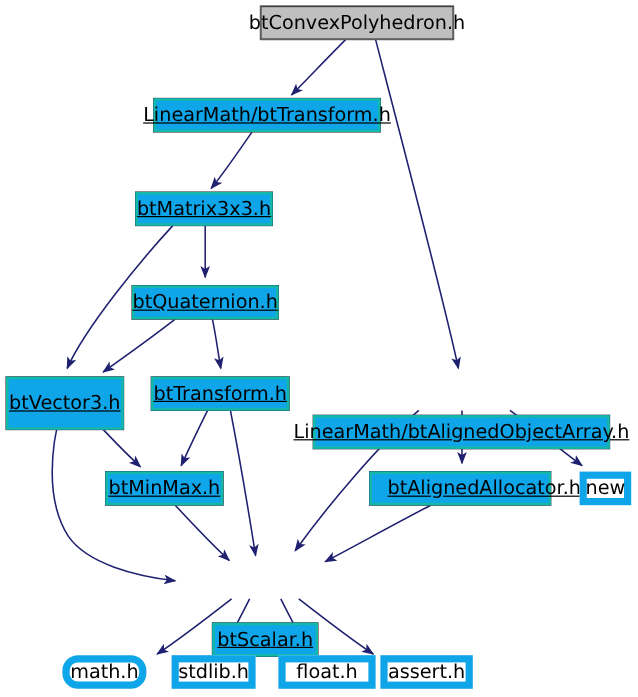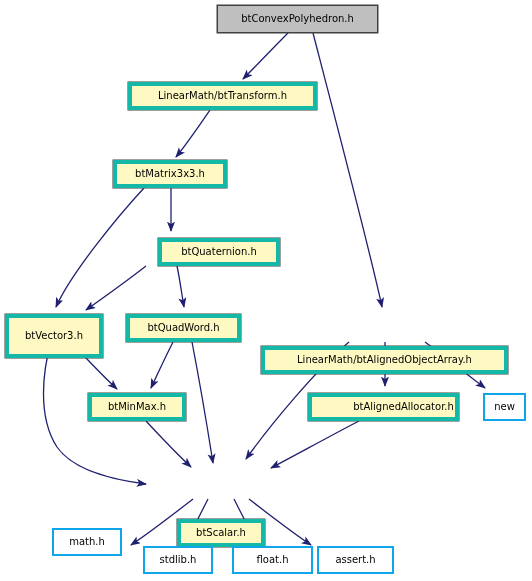--- a/index.html
+++ b/index.html
@@ -26,41 +26,42 @@
     width: 532px;
     height: 581px;
   }
   .node {
     position: absolute;
     box-sizing: border-box;
     display: flex;
     align-items: center;
     justify-content: center;
     font-family: "DejaVu Sans", sans-serif;
-    font-size: 10px;
+    font-size: 16px;
     line-height: 1;
     color: #000000;
     white-space: nowrap;
     background: #ffffff;
     border: 1px solid #7f7f7f;
     letter-spacing: 0px;
   }
   .node.current {
     background: #bfbfbf;
     border: 1px solid #404040;
     box-shadow: 0 0 0 0.5px #404040;
   }
   .node.internal {
-    background: #fef9c3;
-    border: 4px solid #14b8a6;
+    background: #0ea5e9;
+    border: 2px solid #14b8a6;
     box-shadow: 0 0 0 0.5px #404040;
+    text-decoration: underline;
   }
   .node.external {
     background: #ffffff;
-    border: 2px solid #0ea5e9;
+    border: 6px solid #0ea5e9;
   }
   .node-label {
     pointer-events: none;
   }
 </style>
 </head>
 <body>
 
 <div id="graph-root">
   <svg id="edge-layer" viewBox="0 0 532 581" xmlns="http://www.w3.org/2000/svg">
@@ -95,45 +96,45 @@
   <div id="nodes">
       <div class="node current" style="left: 217px; top: 5px; width: 161px; height: 28px;">
         <span class="node-label">btConvexPolyhedron.h</span>
       </div>
       <div class="node internal" style="left: 128px; top: 82px; width: 189px; height: 28px;">
         <span class="node-label">LinearMath/btTransform.h</span>
       </div>
       <div class="node internal" style="left: 113px; top: 160px; width: 114px; height: 28px;">
         <span class="node-label">btMatrix3x3.h</span>
       </div>
-      <div class="node internal" style="left: 110px; top: 238px; width: 122px; height: 28px; margin-left: 48px;">
+      <div class="node internal" style="left: 110px; top: 238px; width: 122px; height: 28px;">
         <span class="node-label">btQuaternion.h</span>
       </div>
       <div class="node internal" style="left: 5px; top: 314px; width: 98px; height: 44px;">
         <span class="node-label">btVector3.h</span>
       </div>
       <div class="node internal" style="left: 126px; top: 314px; width: 115px; height: 28px;">
-        <span class="node-label">btQuadWord.h</span>
+        <span class="node-label">btTransform.h</span>
       </div>
       <div class="node internal" style="left: 261px; top: 314px; width: 247px; height: 28px; margin-top: 32px;">
         <span class="node-label">LinearMath/btAlignedObjectArray.h</span>
       </div>
       <div class="node internal" style="left: 88px; top: 393px; width: 98px; height: 28px;">
         <span class="node-label">btMinMax.h</span>
       </div>
       <div class="node internal" style="left: 308px; top: 393px; width: 151px; height: 28px; padding-left: 40px;">
         <span class="node-label">btAlignedAllocator.h</span>
       </div>
       <div class="node external" style="left: 483px; top: 393px; width: 43px; height: 28px;">
         <span class="node-label">new</span>
       </div>
       <div class="node internal" style="left: 177px; top: 471px; width: 88px; height: 28px; margin-top: 48px;">
         <span class="node-label">btScalar.h</span>
       </div>
-      <div class="node external" style="left: 52px; top: 528px; width: 70px; height: 28px;">
+      <div class="node external" style="left: 52px; top: 546px; width: 70px; height: 28px; border-radius: 13px;">
         <span class="node-label">math.h</span>
       </div>
       <div class="node external" style="left: 143px; top: 546px; width: 70px; height: 28px;">
         <span class="node-label">stdlib.h</span>
       </div>
       <div class="node external" style="left: 232px; top: 546px; width: 81px; height: 28px;">
         <span class="node-label">float.h</span>
       </div>
       <div class="node external" style="left: 317px; top: 546px; width: 77px; height: 28px;">
         <span class="node-label">assert.h</span>

